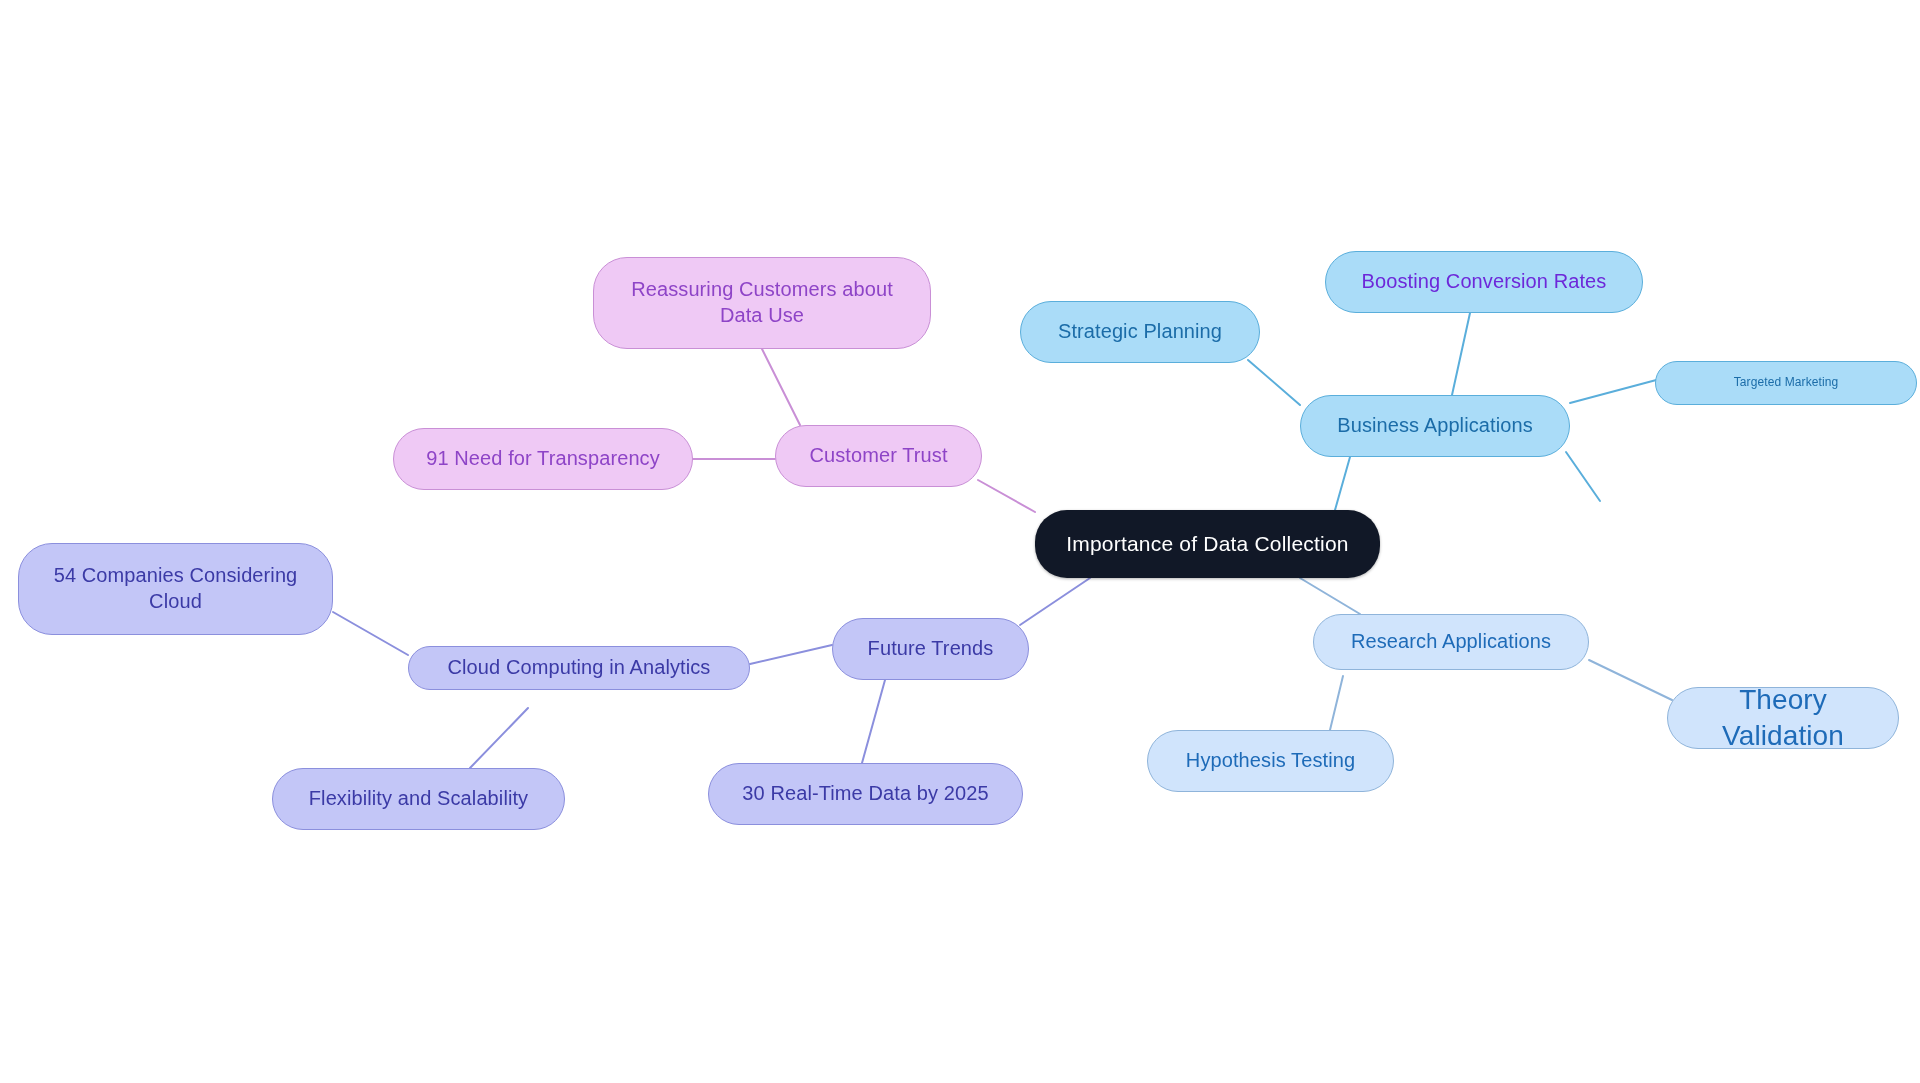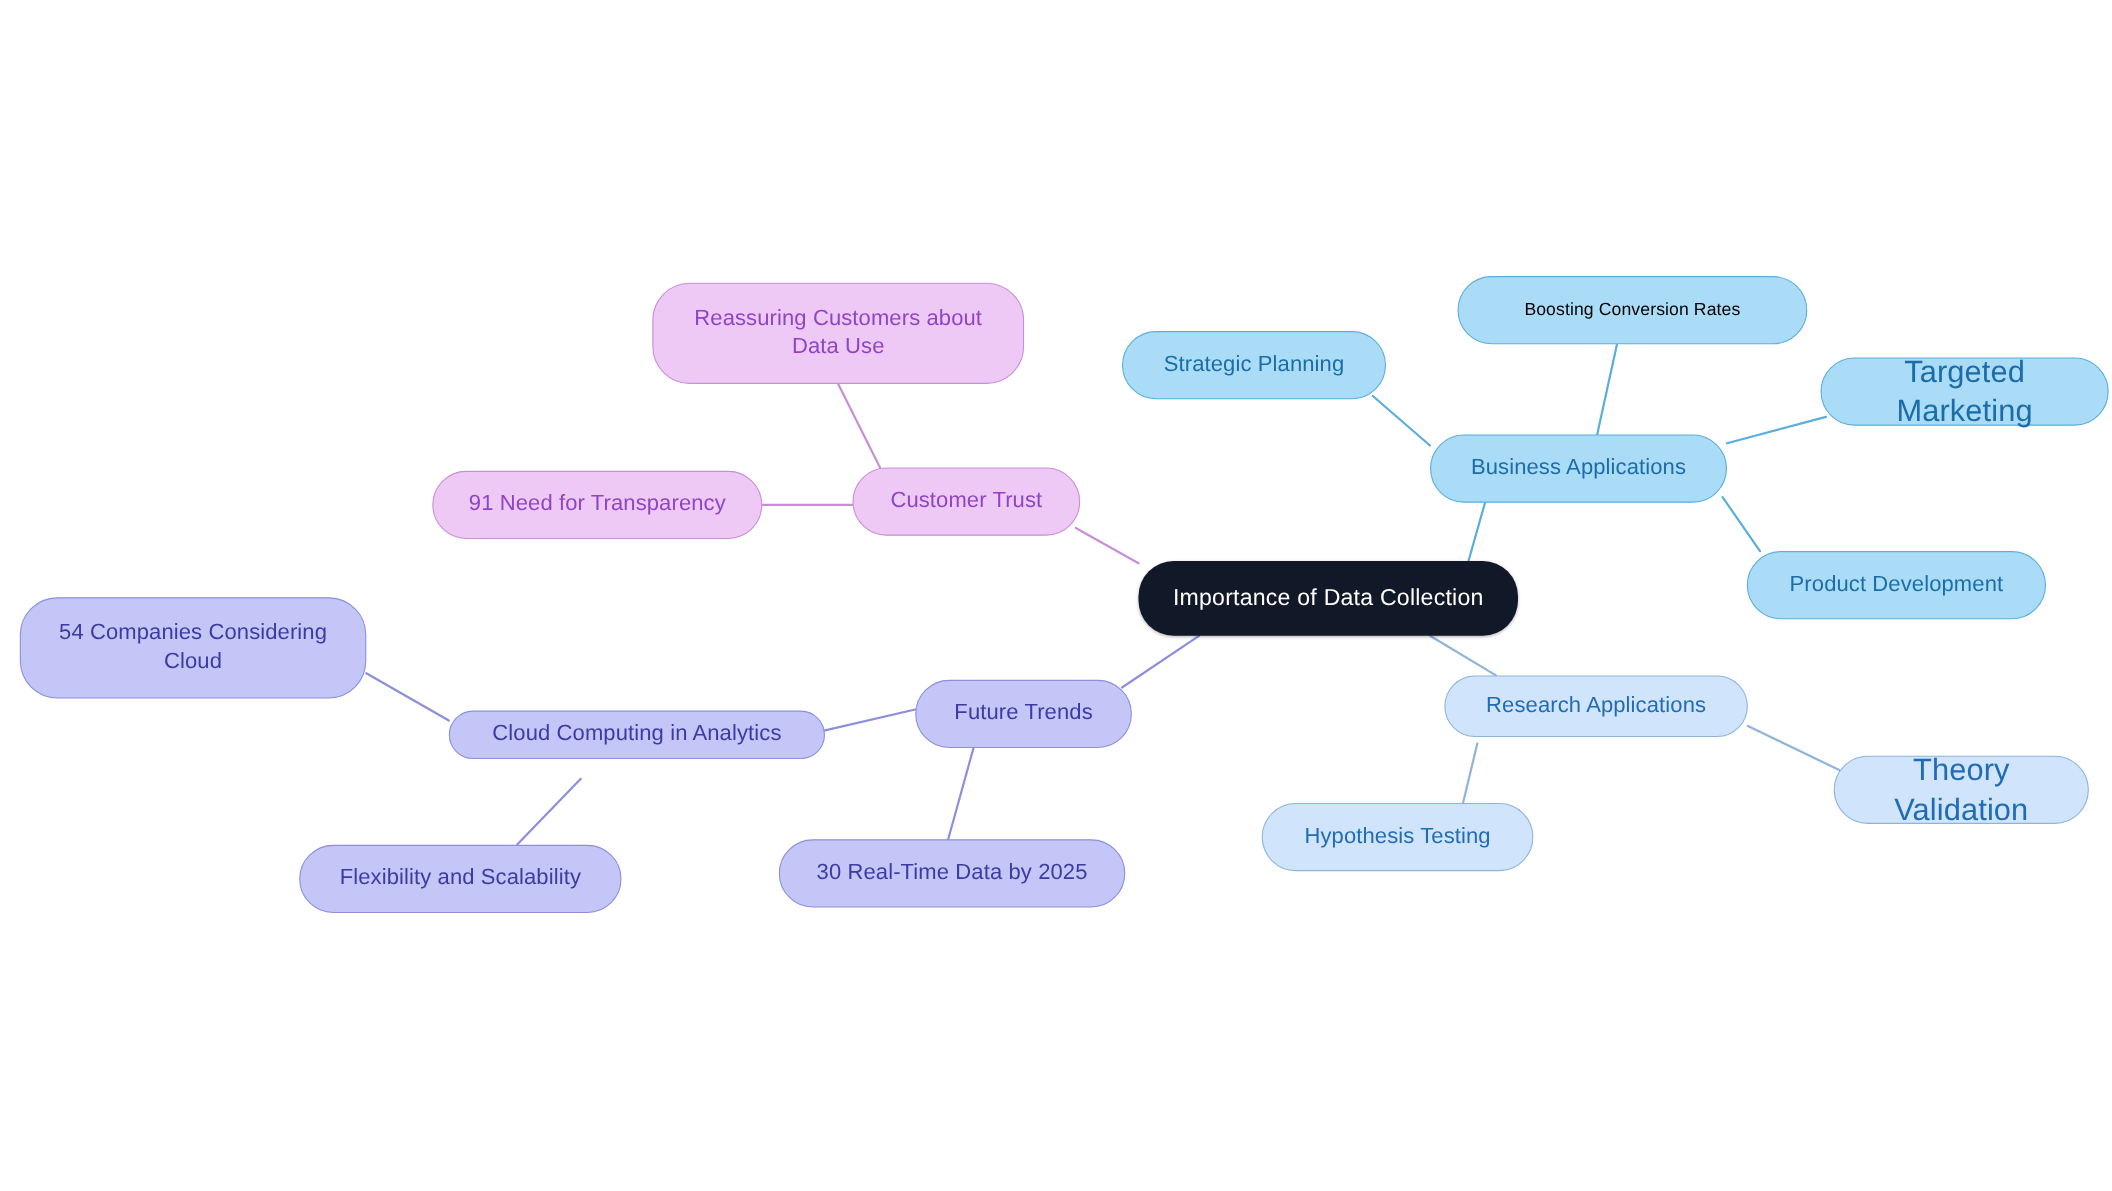--- a/index.html
+++ b/index.html
@@ -69,23 +69,22 @@
       <line x1="800" y1="425" x2="762" y2="349" stroke="#c98fd6" stroke-width="2" stroke-linecap="round"></line>
       <line x1="775" y1="459" x2="693" y2="459" stroke="#c98fd6" stroke-width="2" stroke-linecap="round"></line>
       <line x1="832" y1="645" x2="750" y2="664" stroke="#8b8fdd" stroke-width="2" stroke-linecap="round"></line>
       <line x1="885" y1="680" x2="862" y2="763" stroke="#8b8fdd" stroke-width="2" stroke-linecap="round"></line>
       <line x1="408" y1="655" x2="333" y2="612" stroke="#8b8fdd" stroke-width="2" stroke-linecap="round"></line>
       <line x1="528" y1="708" x2="470" y2="768" stroke="#8b8fdd" stroke-width="2" stroke-linecap="round"></line>
     </svg>
 <div class="node root" style="left: 1035px; top: 510px; width: 345px; height: 68px; background: rgb(17, 24, 39); border-color: rgb(17, 24, 39); color: rgb(255, 255, 255); font-size: 21px;">Importance of Data Collection</div>
     <div class="node" style="left: 1020px; top: 301px; width: 240px; height: 62px; background: rgb(170, 220, 248); border-color: rgb(90, 174, 219); color: rgb(27, 108, 168); font-size: 20px;">Strategic Planning</div>
     <div class="node" style="left: 1300px; top: 395px; width: 270px; height: 62px; background: rgb(170, 220, 248); border-color: rgb(90, 174, 219); color: rgb(27, 108, 168); font-size: 20px;">Business Applications</div>
-    <div class="node" style="left: 1325px; top: 251px; width: 318px; height: 62px; background: rgb(170, 220, 248); border-color: rgb(90, 174, 219); color: #000000; font-size: 16px;">Boosting Conversion Rates</div>
-    <div class="node" style="left: 1655px; top: 325px; width: 262px; height: 62px; background: rgb(170, 220, 248); border-color: rgb(90, 174, 219); color: rgb(27, 108, 168); font-size: 28px;">Targeted Marketing</div>
-    <div class="node" style="left: 1588px; top: 501px; width: 272px; height: 62px; background: rgb(170, 220, 248); border-color: rgb(90, 174, 219); color: rgb(27, 108, 168); font-size: 20px;">Product Development</div>
+    <div class="node" style="left: 1325px; top: 251px; width: 318px; height: 62px; background: rgb(170, 220, 248); border-color: rgb(90, 174, 219); color: #6d28d9; font-size: 20px;">Boosting Conversion Rates</div>
+    <div class="node" style="left: 1655px; top: 361px; width: 262px; height: 44px; background: rgb(170, 220, 248); border-color: rgb(90, 174, 219); color: rgb(27, 108, 168); font-size: 12px;">Targeted Marketing</div>
     <div class="node" style="left: 1313px; top: 614px; width: 276px; height: 56px; background: rgb(208, 228, 252); border-color: rgb(143, 180, 218); color: rgb(30, 107, 184); font-size: 20px;">Research Applications</div>
     <div class="node" style="left: 1147px; top: 730px; width: 247px; height: 62px; background: rgb(208, 228, 252); border-color: rgb(143, 180, 218); color: rgb(30, 107, 184); font-size: 20px;">Hypothesis Testing</div>
     <div class="node" style="left: 1667px; top: 687px; width: 232px; height: 62px; background: rgb(208, 228, 252); border-color: rgb(143, 180, 218); color: rgb(30, 107, 184); font-size: 28px;">Theory Validation</div>
     <div class="node" style="left: 775px; top: 425px; width: 207px; height: 62px; background: rgb(239, 201, 245); border-color: rgb(201, 143, 214); color: rgb(142, 68, 199); font-size: 20px;">Customer Trust</div>
     <div class="node" style="left: 593px; top: 257px; width: 338px; height: 92px; background: rgb(239, 201, 245); border-color: rgb(201, 143, 214); color: rgb(142, 68, 199); font-size: 20px;">Reassuring Customers about
 Data Use</div>
     <div class="node" style="left: 393px; top: 428px; width: 300px; height: 62px; background: rgb(239, 201, 245); border-color: rgb(201, 143, 214); color: rgb(142, 68, 199); font-size: 20px;">91 Need for Transparency</div>
     <div class="node" style="left: 832px; top: 618px; width: 197px; height: 62px; background: rgb(195, 198, 247); border-color: rgb(139, 143, 221); color: rgb(59, 58, 166); font-size: 20px;">Future Trends</div>
     <div class="node" style="left: 408px; top: 646px; width: 342px; height: 44px; background: rgb(195, 198, 247); border-color: rgb(139, 143, 221); color: rgb(59, 58, 166); font-size: 20px;">Cloud Computing in Analytics</div>
     <div class="node" style="left: 18px; top: 543px; width: 315px; height: 92px; background: rgb(195, 198, 247); border-color: rgb(139, 143, 221); color: rgb(59, 58, 166); font-size: 20px;">54 Companies Considering

